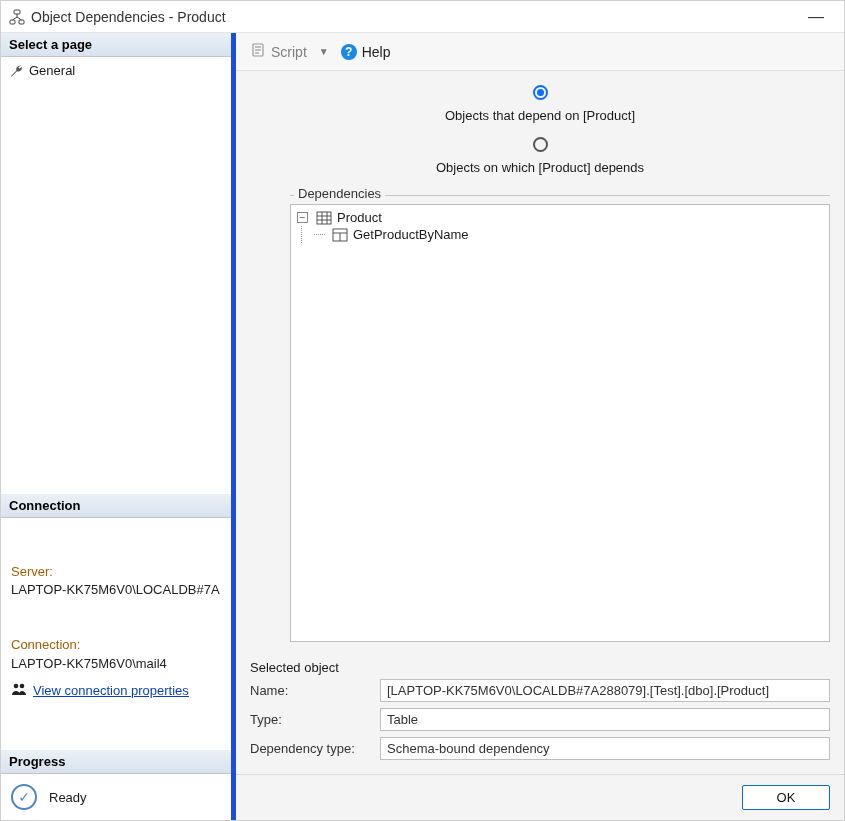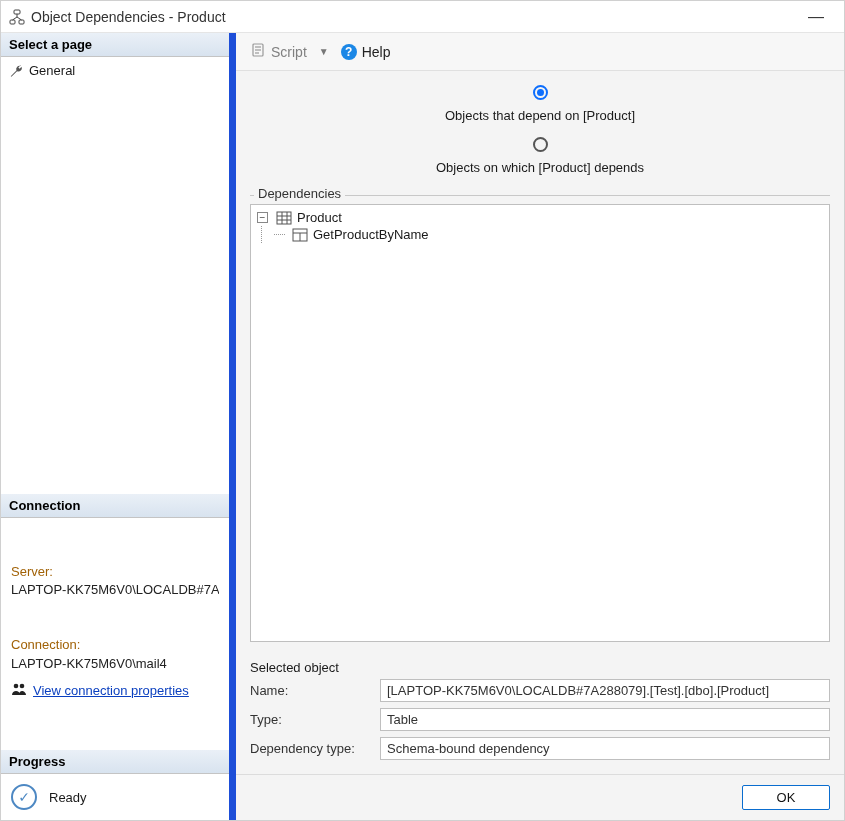--- a/index.html
+++ b/index.html
@@ -49,21 +49,21 @@
 
   
   .body {
     flex: 1;
     display: flex;
     min-height: 0;
   }
   
   .left-pane {
     width: 235px;
-    border-right: 7px solid #1d4ed8;
+    border-right: 5px solid #1d4ed8;
     display: flex;
     flex-direction: column;
     background: #fff;
   }
   .section-header {
     background: linear-gradient(#eaf0f7, #d8e3ef);
     padding: 4px 8px;
     font-weight: bold;
     font-size: 13px;
     border-bottom: 1px solid #c4c4c4;
@@ -189,20 +189,21 @@
   
   .fieldset {
     flex:1;
     display:flex;
     flex-direction:column;
     min-height:0;
     position:relative;
     border-top:1px solid #c8c8c8;
     margin-top:8px;
     padding-top:8px;
+    margin-left:40px;
   }
   .fieldset-label {
     position:absolute;
     top:-10px;
     left:4px;
     background:#f4f4f4;
     padding:0 4px;
     color:#333;
     font-size:13px;
   }

